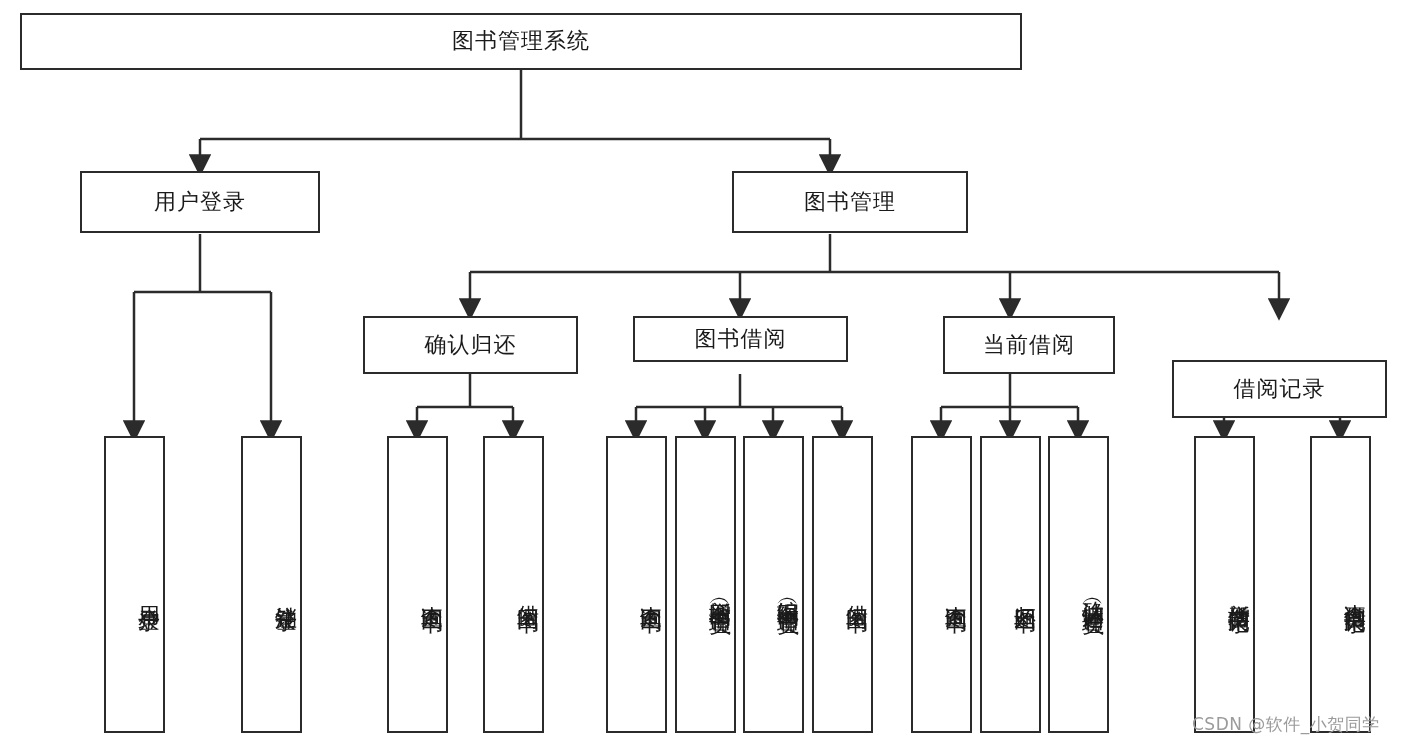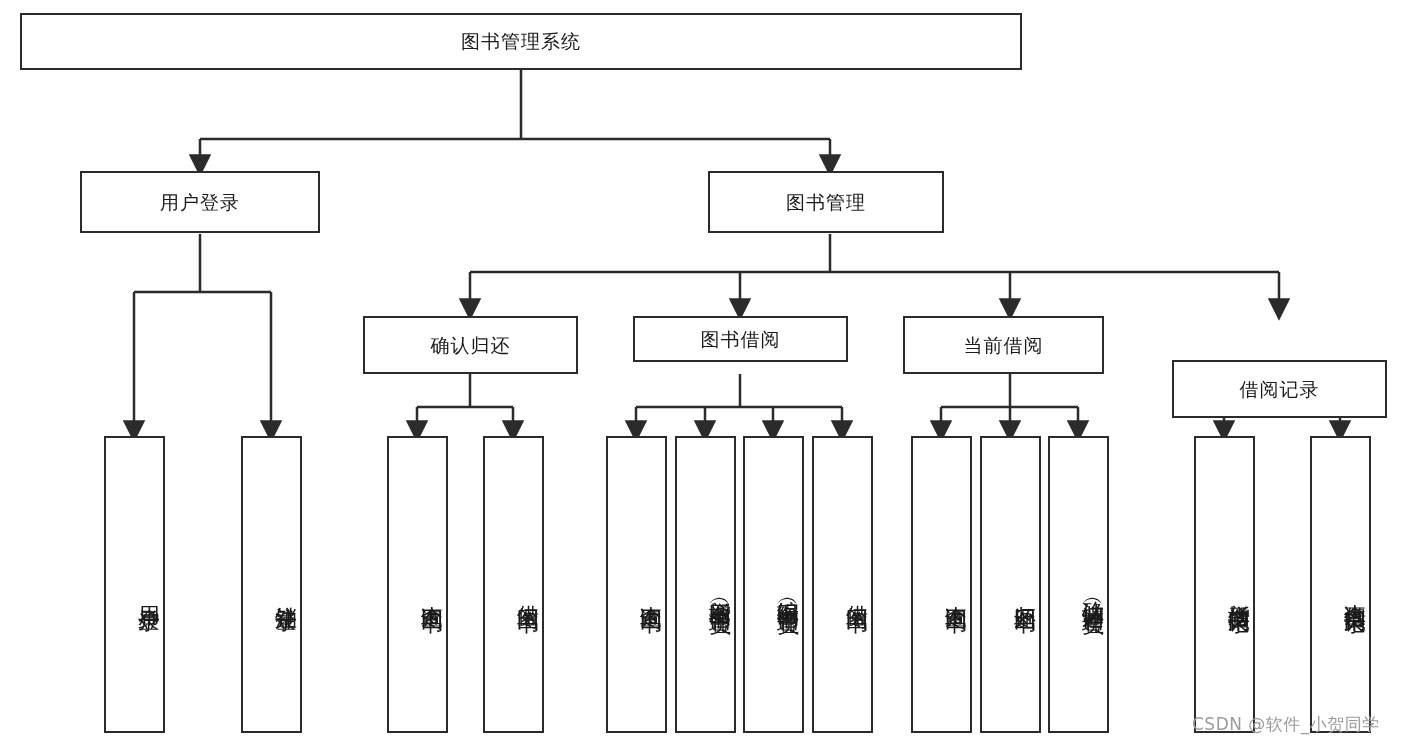--- a/index.html
+++ b/index.html
@@ -28,21 +28,21 @@
     position: absolute;
     box-sizing: border-box;
     background: #ffffff;
     border: 2.5px solid #2b2b2b;
     display: flex;
     align-items: center;
     justify-content: center;
     color: #1a1a1a;
   }
   .node.horizontal {
-    font-size: 19px;
+    font-size: 22px;
     letter-spacing: 1px;
     line-height: 1.1;
   }
   .node.vertical {
     writing-mode: vertical-rl;
     text-orientation: upright;
     font-size: 22px;
     line-height: 1.25;
     letter-spacing: 2px;
     align-items: flex-start;
@@ -120,31 +120,31 @@
     </g>
   </svg>
 
   <div class="node horizontal" style="left:20px; top:13px; width:1002px; height:57px;">
     <span class="node-label">图书管理系统</span>
   </div>
 
   <div class="node horizontal" style="left:80px; top:171px; width:240px; height:62px;">
     <span class="node-label">用户登录</span>
   </div>
-  <div class="node horizontal" style="left:708px; top:171px; width:236px; height:62px;">
+  <div class="node horizontal" style="left:732px; top:171px; width:236px; height:62px;">
     <span class="node-label">图书管理</span>
   </div>
 
   <div class="node horizontal" style="left:363px; top:316px; width:215px; height:58px;">
     <span class="node-label">确认归还</span>
   </div>
   <div class="node horizontal" style="left:633px; top:316px; width:215px; height:46px;">
     <span class="node-label">图书借阅</span>
   </div>
-  <div class="node horizontal" style="left:903px; top:316px; width:201px; height:58px;">
+  <div class="node horizontal" style="left:943px; top:316px; width:172px; height:58px;">
     <span class="node-label">当前借阅</span>
   </div>
   <div class="node horizontal" style="left:1172px; top:316px; width:215px; height:58px;margin-top:44px;">
     <span class="node-label">借阅记录</span>
   </div>
 
   <div class="node vertical" style="left:104px; top:436px; width:61px; height:297px;">
     <span class="node-label">用户登录</span>
   </div>
   <div class="node vertical" style="left:241px; top:436px; width:61px; height:297px;">

